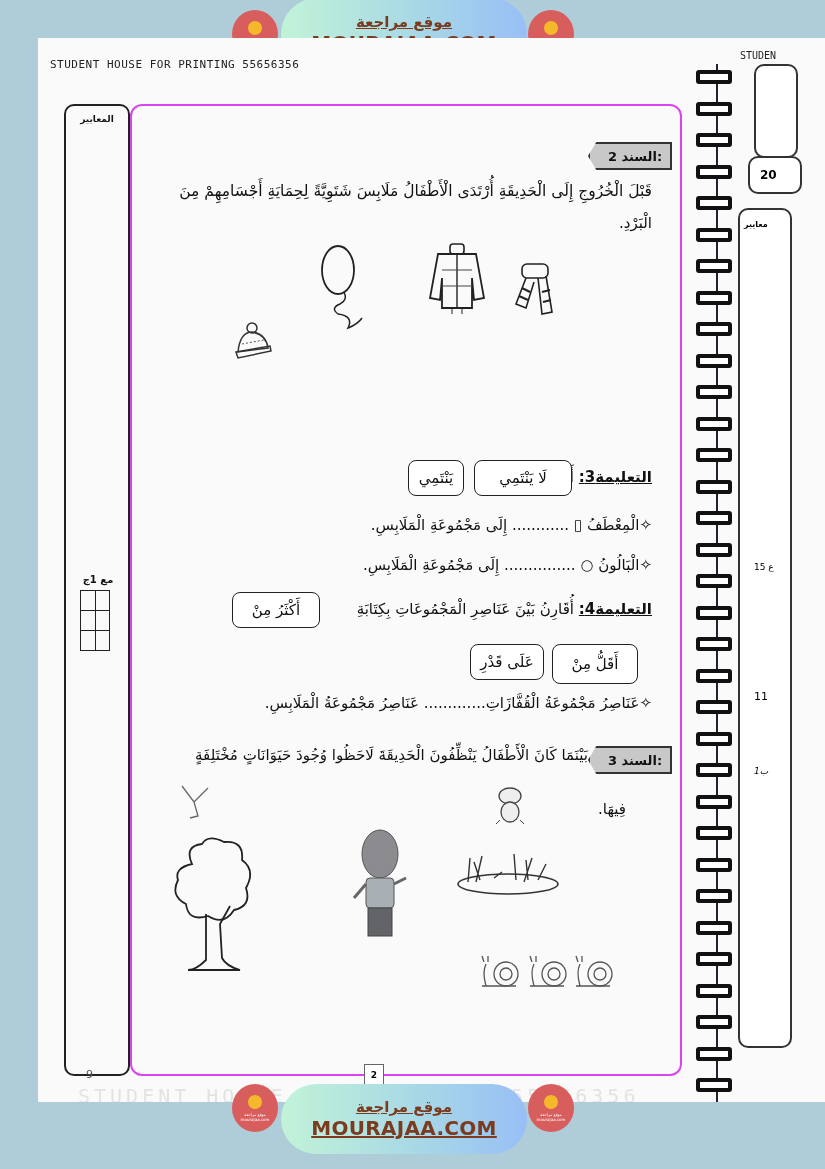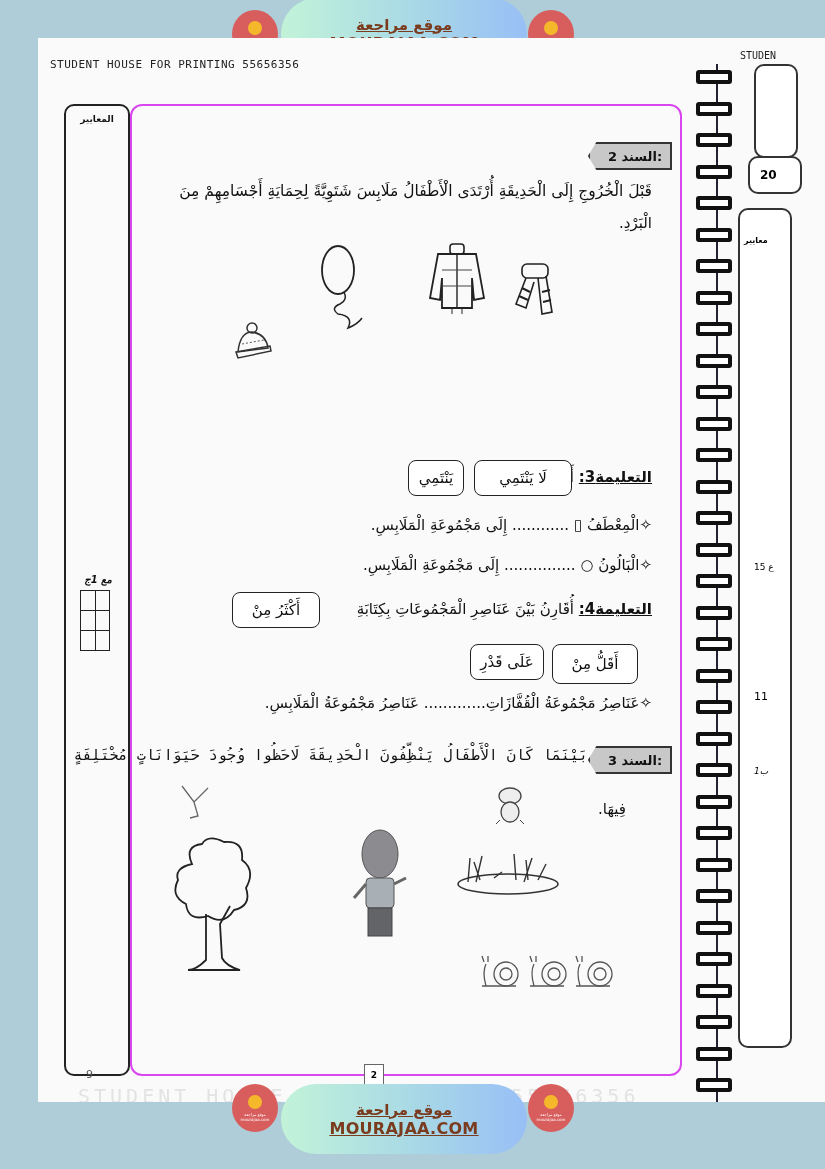--- a/index.html
+++ b/index.html
@@ -2,40 +2,40 @@
 <html><head>
 <meta charset="utf-8">
 <style>
   html,body{margin:0;padding:0;}
   body{width:825px;height:1169px;background:#aecdd8;position:relative;overflow:hidden;font-family:"DejaVu Sans",sans-serif;}
   .page{position:absolute;left:38px;top:38px;width:796px;height:1064px;background:#fbfafb;overflow:hidden;}
   .header-print{position:absolute;left:12px;top:20px;font-family:"DejaVu Sans Mono",monospace;font-size:11px;color:#222;letter-spacing:0.5px;}
   .footer-print{position:absolute;left:40px;top:1046px;font-family:"DejaVu Sans Mono",monospace;font-size:20px;color:#e3e3e3;letter-spacing:4px;white-space:nowrap;}
   .criteria-col{position:absolute;left:26px;top:66px;width:62px;height:968px;border:2px solid #222;border-radius:10px;}
   .criteria-title{position:absolute;top:8px;width:100%;text-align:center;font-size:9px;font-weight:bold;color:#111;}
-  .crit-label{position:absolute;left:10px;top:468px;font-size:10px;font-weight:bold;color:#111;direction:rtl;width:44px;text-align:center;font-style:italic;}
+  .crit-label{position:absolute;left:10px;top:468px;font-size:10px;font-weight:bold;color:#111;direction:rtl;width:44px;text-align:center;}
   .crit-grid{position:absolute;left:14px;top:484px;width:30px;border-collapse:collapse;}
   .crit-grid td{border:1.5px solid #222;width:13px;height:19px;padding:0;}
   .main-box{position:absolute;left:92px;top:66px;width:548px;height:968px;border:2px solid #d946ef;border-radius:12px;}
   .rtl{direction:rtl;text-align:right;}
   .sanad{position:absolute;display:flex;align-items:center;justify-content:center;background:#c8c8c8;border:2px solid #333;height:24px;font-size:13px;font-weight:bold;color:#111;clip-path:polygon(10% 0,100% 0,100% 100%,10% 100%,0 50%);padding-left:10px;box-shadow:2px 2px 0 #888;}
   .line{position:absolute;right:28px;font-size:15px;color:#111;white-space:nowrap;}
   .u{text-decoration:underline;font-weight:bold;}
   .chip{position:absolute;border:1.8px solid #222;border-radius:8px;height:34px;display:flex;align-items:center;justify-content:center;font-size:15px;color:#111;background:#fff;}
   .ill{position:absolute;}
   .spiral{position:absolute;left:650px;top:26px;width:50px;height:1040px;}
   .ring{position:absolute;left:8px;width:36px;height:14px;border:4px solid #111;border-radius:3px;background:#fff;box-sizing:border-box;}
   .spine{position:absolute;left:28px;top:0;width:2px;height:100%;background:#223;}
   .next-page{position:absolute;left:700px;top:0;width:40px;height:1064px;}
   .np-box{position:absolute;border:2px solid #333;border-radius:10px;background:#fff;}
   .page-num{position:absolute;left:48px;top:1030px;font-size:11px;color:#555;}
   .badge-num{position:absolute;left:326px;top:1026px;width:18px;height:20px;border:1px solid #666;font-size:9px;font-weight:bold;text-align:center;line-height:20px;background:#fff;}
   .banner{position:absolute;left:281px;width:246px;height:72px;border-radius:36px;background:linear-gradient(90deg,#c2f3d8,#a8d8e6 55%,#98bff6);display:flex;flex-direction:column;align-items:center;justify-content:center;}
   .banner .ar{font-size:15px;font-weight:bold;color:#7a3b1e;text-decoration:underline;direction:rtl;}
-  .banner .en{font-size:16px;font-weight:bold;color:#7a3b1e;text-decoration:underline;letter-spacing:0.3px;text-align:right;}
+  .banner .en{font-size:20px;font-weight:bold;color:#7a3b1e;text-decoration:underline;letter-spacing:0.3px;text-align:right;}
   .logo{position:absolute;width:46px;height:48px;border-radius:50%;background:#d85e5e;display:flex;flex-direction:column;align-items:center;justify-content:center;}
   .logo .dot{width:14px;height:14px;border-radius:50%;background:#f5b82a;}
   .logo .tiny{font-size:4px;color:#fff;margin-top:3px;line-height:5px;text-align:center;}
 </style>
 </head>
 <body>
 
 <div>
   <div class="logo" style="left:232px;top:10px;">
     <div class="dot"></div>
@@ -133,21 +133,21 @@
       <span>أُقَارِنُ بَيْنَ عَنَاصِرِ الْمَجْمُوعَاتِ بِكِتَابَةِ</span>
     </div>
     <div class="chip" style="right:360px;top:486px;width:86px;">أَكْثَرُ مِنْ</div>
     <div class="chip" style="right:136px;top:538px;width:72px;">عَلَى قَدْرِ</div>
     <div class="chip" style="right:42px;top:538px;width:84px;height:38px;">أَقَلُّ مِنْ</div>
 
     <div class="line rtl" style="top:588px;">✧عَنَاصِرُ مَجْمُوعَةُ الْقُفَّازَاتِ............. عَنَاصِرُ مَجْمُوعَةُ الْمَلَابِسِ.</div>
 
     
     <div class="sanad" style="right:8px;top:640px;width:70px;">السند 3:</div>
-    <div class="line rtl" style="top:640px;right:92px;font-family:Liberation Mono, monospace;">بَيْنَمَا كَانَ الْأَطْفَالُ يَنْظِّفُونَ الْحَدِيقَةَ لَاحَظُوا وُجُودَ حَيَوَانَاتٍ مُخْتَلِفَةٍ</div>
+    <div class="line rtl" style="top:640px;right:92px;">بَيْنَمَا كَانَ الْأَطْفَالُ يَنْظِّفُونَ الْحَدِيقَةَ لَاحَظُوا وُجُودَ حَيَوَانَاتٍ مُخْتَلِفَةٍ</div>
     <div class="line rtl" style="top:694px;right:54px;">فِيهَا.</div>
 
     
     <svg class="ill" style="left:46px;top:676px;" width="40" height="40">
       <path d="M4 4 L16 20 L30 6 M16 20 L20 34 L12 36" fill="none" stroke="#666" stroke-width="1.3"></path>
     </svg>
     <svg class="ill" style="left:362px;top:680px;" width="34" height="40">
       <ellipse cx="16" cy="10" rx="11" ry="8" fill="#eee" stroke="#444" stroke-width="1.3"></ellipse>
       <ellipse cx="16" cy="26" rx="9" ry="10" fill="#eee" stroke="#444" stroke-width="1.3"></ellipse>
       <path d="M6 34 L2 38 M26 34 L30 38" stroke="#444"></path>
@@ -223,21 +223,21 @@
         <div class="ring" style="top: 982.5px;"></div>
         <div class="ring" style="top: 1014px;"></div>
       </div>
   </div>
 
   <div class="next-page">
     <div style="position:absolute;left:2px;top:12px;font-family:'DejaVu Sans Mono',monospace;font-size:10px;color:#222;">STUDEN</div>
     <div class="np-box" style="left:16px;top:26px;width:40px;height:90px;"></div>
     <div class="np-box" style="left:10px;top:118px;width:40px;height:34px;font-weight:bold;font-size:12px;line-height:34px;padding-left:10px;">20</div>
     <div class="np-box" style="left:0px;top:170px;width:50px;height:836px;">
-      <div style="position:absolute;left:4px;top:10px;font-size:8px;font-weight:bold;margin-top:16px;">معايير</div>
+      <div style="position:absolute;left:4px;top:10px;font-size:8px;font-weight:bold;">معايير</div>
       <div style="position:absolute;left:14px;top:352px;font-size:9px;">1ع 5</div>
       <div style="position:absolute;left:14px;top:480px;font-size:11px;">11</div>
       <div style="position:absolute;left:14px;top:556px;font-size:9px;font-style:italic;">1ب</div>
     </div>
   </div>
 </div>
 
 <div>
   <div class="logo" style="left:232px;top:1084px;">
     <div class="dot"></div>

